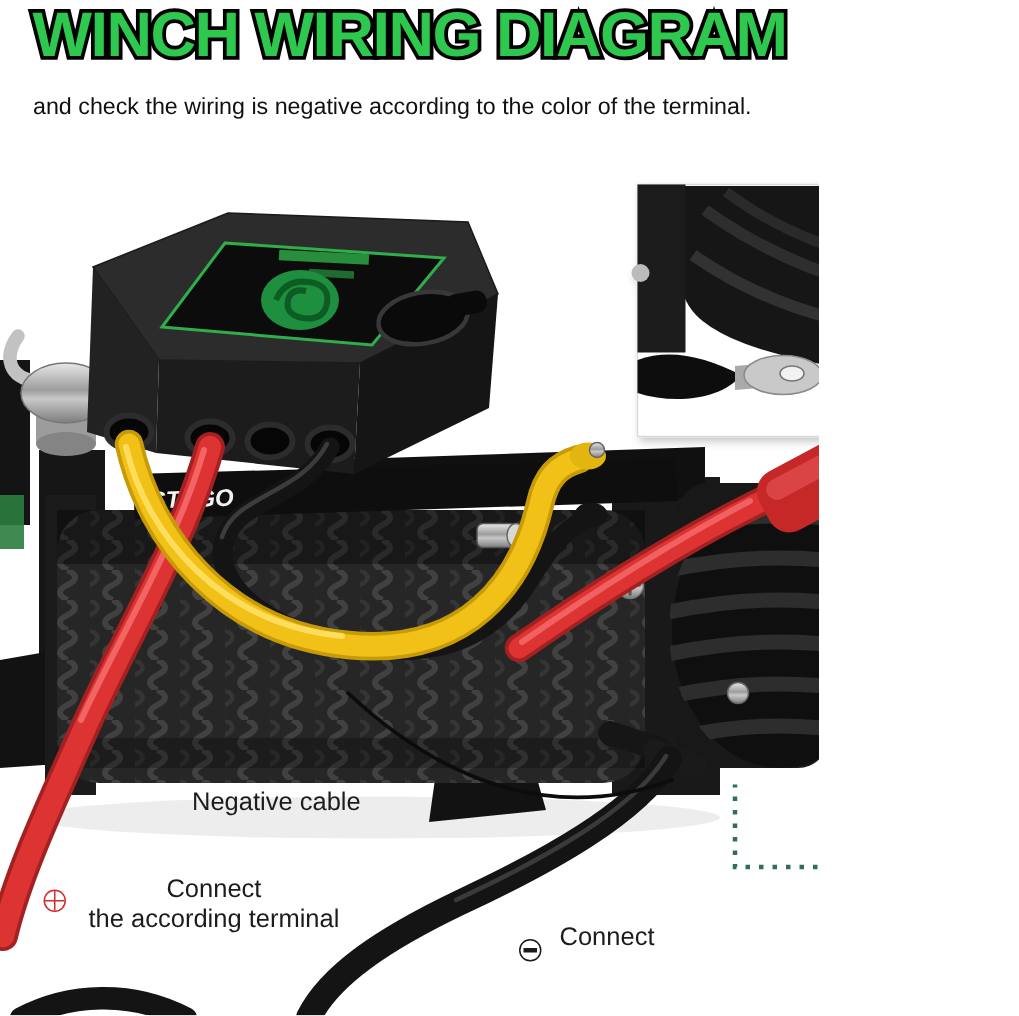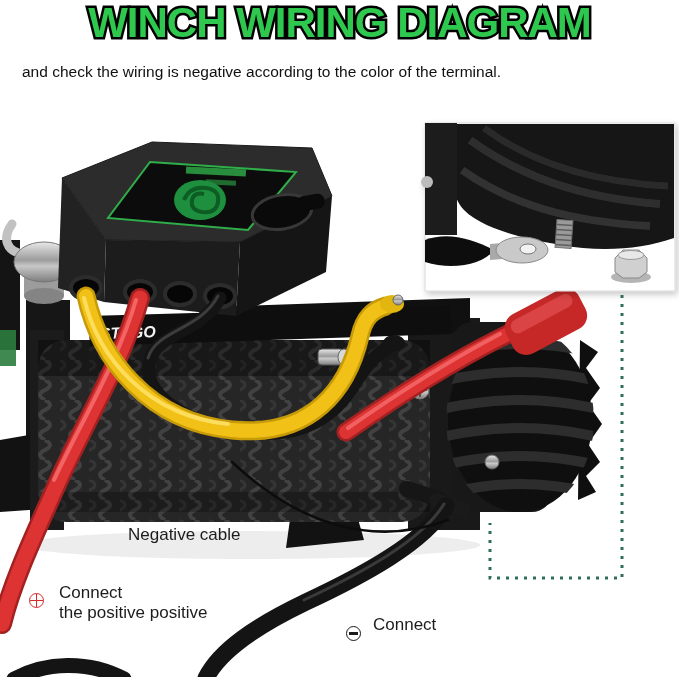--- a/index.html
+++ b/index.html
@@ -1,33 +1,33 @@
 <!DOCTYPE html>
 <html style="--title_green: #2dc84d; --title_outline: #000000; --note_text: #111111; --label_text: #1c1c1c; --positive_icon: #d42b2b; --negative_icon: #1a1a1a; --dotted_line: #2f6e57; --cable_red: #dd3333; --cable_yellow: #f2c117; --cable_black: #141414; --logo_green: #2fae4a;"><head>
 <meta charset="utf-8">
 <style>
   html,body{margin:0;padding:0;background:#fff;}
   .stage{
-    position:relative;width:679px;height:677px;background:#ffffff;
+    position:relative;width:546px;height:677px;background:#ffffff;
     overflow:hidden;font-family:"Liberation Sans",sans-serif;
   }
   .title{
     position:absolute;top:-2px;left:0;right:0;margin:0;text-align:center;
     font-family:"Liberation Sans",sans-serif;font-weight:900;font-size:42px;line-height:50px;
     letter-spacing:-1px;color:var(--title_green);
     -webkit-text-stroke:5px var(--title_outline);paint-order:stroke fill;
   }
   .note{
     position:absolute;left:22px;top:61px;width:650px;margin:0;
     font-size:15.5px;line-height:21.5px;color:var(--note_text);
   }
   .note .nline{display:block;}
   .note strong{font-weight:bold;}
   .photo-svg{position:absolute;left:0;top:0;z-index:1;}
-  .ann{position:absolute;z-index:3;color:var(--label_text);font-size:17px;line-height:19.5px;}
+  .ann{position:absolute;z-index:3;color:var(--label_text);font-size:17px;line-height:19.5px;text-align:center;}
   .ann .aline{display:block;}
   #ann-negative-cable{left:128px;top:525px;}
   #ann-positive{left:59px;top:583px;}
   #ann-negative{left:373px;top:615px;}
   .sym{position:absolute;z-index:3;width:15px;height:15px;border-radius:50%;box-sizing:border-box;}
   .sym-plus{left:29px;top:593px;border:1.7px solid var(--positive_icon);}
   .sym-plus::before{content:"";position:absolute;left:0;right:0;top:50%;height:1.7px;margin-top:-0.85px;background:var(--positive_icon);}
   .sym-plus::after{content:"";position:absolute;top:0;bottom:0;left:50%;width:1.7px;margin-left:-0.85px;background:var(--positive_icon);}
   .sym-minus{left:346px;top:626px;border:1.7px solid var(--negative_icon);}
   .sym-minus::before{content:"";position:absolute;left:2px;right:2px;top:50%;height:2.4px;margin-top:-1.2px;background:var(--negative_icon);}
@@ -215,21 +215,21 @@
     </g>
 
     <path class="dotted" d="M622,295 L622,578 L490,578 L490,523"></path>
   </svg>
 
   <div class="ann" id="ann-negative-cable">Negative cable</div>
 
   <span class="sym sym-plus"></span>
   <div class="ann" id="ann-positive">
     <span class="aline">Connect</span>
-    <span class="aline">the positive positive</span>
+    <span class="aline">the according terminal</span>
   </div>
 
   <span class="sym sym-minus"></span>
   <div class="ann" id="ann-negative">
     <span class="aline">Connect</span>
   </div>
 
 </div>
 
 </body></html>

